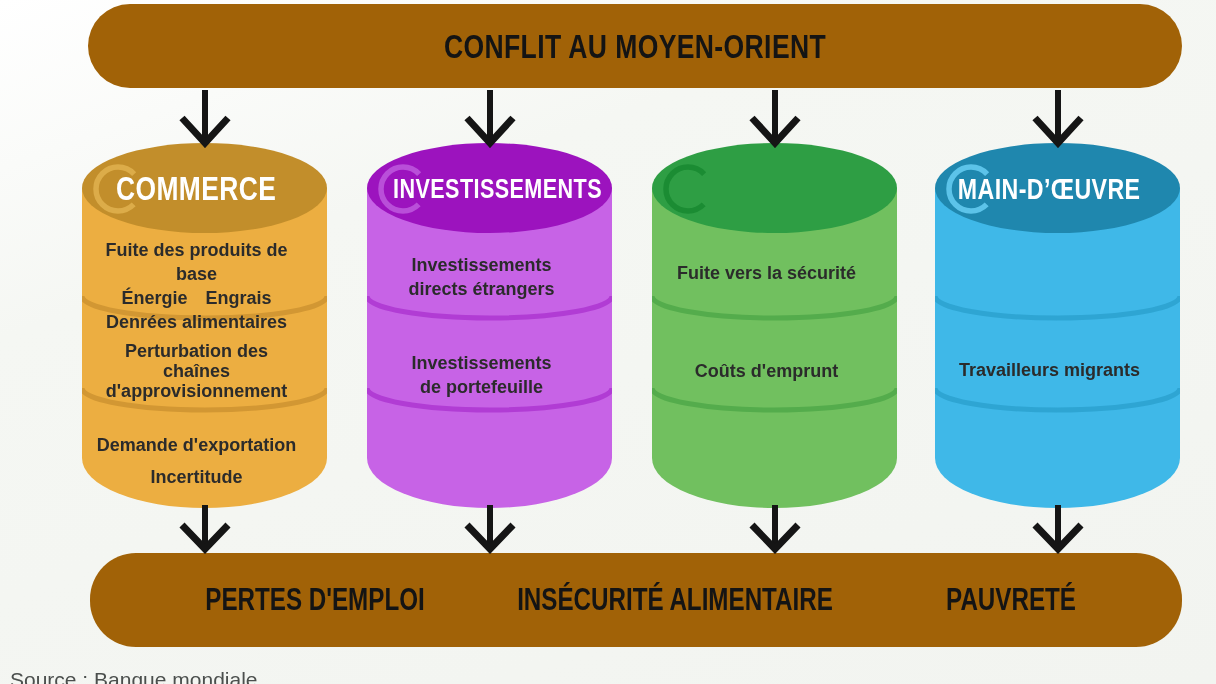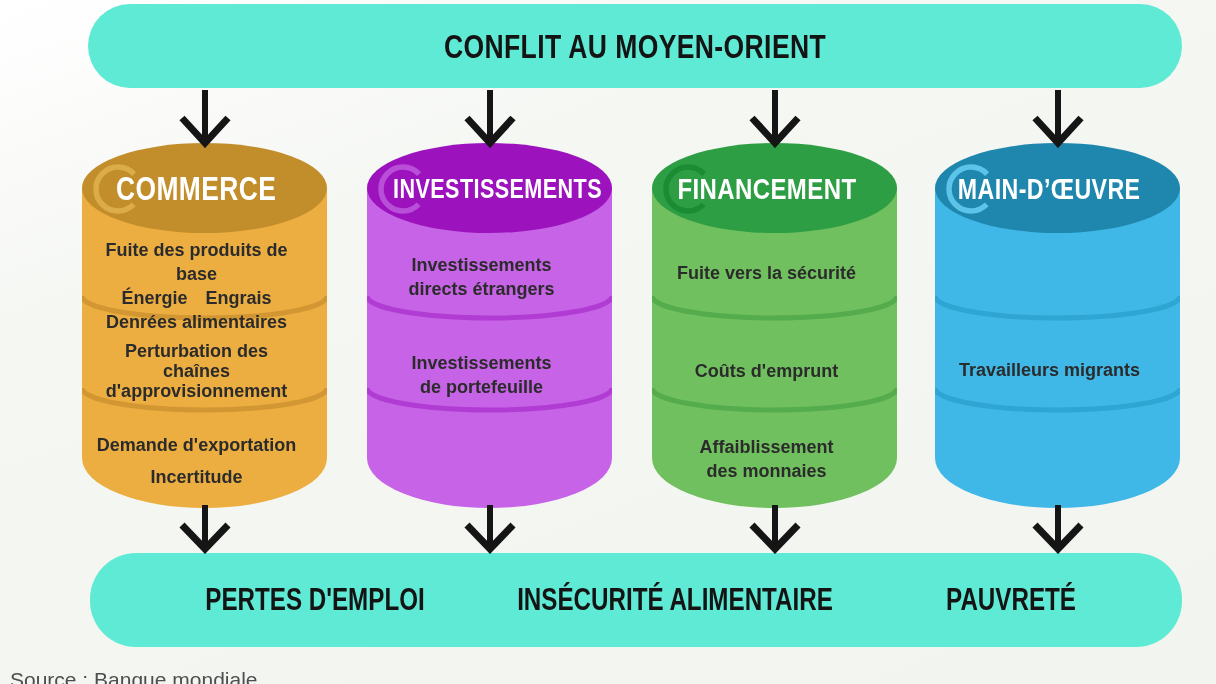--- a/index.html
+++ b/index.html
@@ -4,21 +4,21 @@
 <style>
   html,body{margin:0;padding:0;}
   body{
     width:1216px;height:684px;overflow:hidden;
     font-family:"Liberation Sans","DejaVu Sans",sans-serif;
     background:linear-gradient(160deg,#ffffff 0%,#f5f7f3 30%,#f2f4f0 100%);
   }
   .canvas{position:relative;width:1216px;height:684px;}
 
   .capsule{
-    position:absolute;background:#5eead4;border-radius:46px;
+    position:absolute;background:#a16207;border-radius:46px;
     display:flex;align-items:center;justify-content:center;z-index:1;
   }
   .top-capsule{left:88px;top:4px;width:1094px;height:84px;}
   .bottom-capsule{left:90px;top:553px;width:1092px;height:94px;}
 
   .condensed{
     display:inline-block;transform:scaleX(0.78);transform-origin:center;
     font-weight:bold;color:#141414;white-space:nowrap;
   }
   .main-title{font-size:34px;letter-spacing:0.5px;}
@@ -123,27 +123,22 @@
   <div class="barrel" style="left:652px">
     <svg class="barrel-shape" viewBox="0 0 245 372">
       <rect x="-4" y="141" width="253" height="30" rx="15" fill="#71C05F"></rect>
       <rect x="-4" y="237" width="253" height="30" rx="15" fill="#71C05F"></rect>
       <path d="M0,45 L0,315 A122.5,50 0 0 0 245,315 L245,45 Z" fill="#71C05F"></path>
       <path d="M0,153 A122.5,22 0 0 0 245,153" fill="none" stroke-width="5" stroke="#54AC4C"></path>
       <path d="M0,245 A122.5,22 0 0 0 245,245" fill="none" stroke-width="5" stroke="#54AC4C"></path>
       <ellipse cx="122.5" cy="45" rx="122.5" ry="45" fill="#2E9E44"></ellipse>
       <circle cx="36" cy="46" r="22" fill="none" stroke-width="5.5" stroke-dasharray="104 34" stroke-dashoffset="-17" stroke="#1B8C33"></circle>
     </svg>
-    <div class="barrel-title">
-      <span class="t3">FINANCEMENT</span>
-    </div>
     <div class="sec" style="top:118px">Fuite vers la sécurité</div>
     <div class="sec" style="top:216px">Coûts d'emprunt</div>
-    <div class="sec" style="top:292px">Affaiblissement
-des monnaies</div>
   </div>
 
   <div class="barrel" style="left:935px">
     <svg class="barrel-shape" viewBox="0 0 245 372">
       <rect x="-4" y="141" width="253" height="30" rx="15" fill="#3FB8E8"></rect>
       <rect x="-4" y="237" width="253" height="30" rx="15" fill="#3FB8E8"></rect>
       <path d="M0,45 L0,315 A122.5,50 0 0 0 245,315 L245,45 Z" fill="#3FB8E8"></path>
       <path d="M0,153 A122.5,22 0 0 0 245,153" fill="none" stroke-width="5" stroke="#2EA5D3"></path>
       <path d="M0,245 A122.5,22 0 0 0 245,245" fill="none" stroke-width="5" stroke="#2EA5D3"></path>
       <ellipse cx="122.5" cy="45" rx="122.5" ry="45" fill="#1F87AE"></ellipse>

